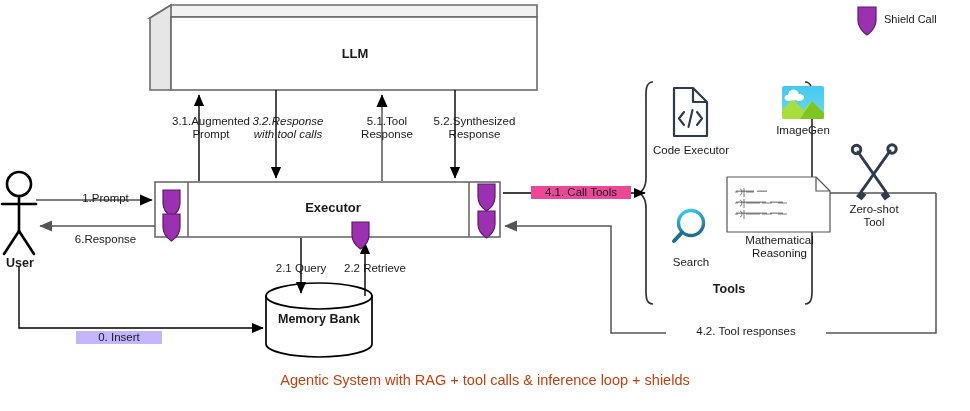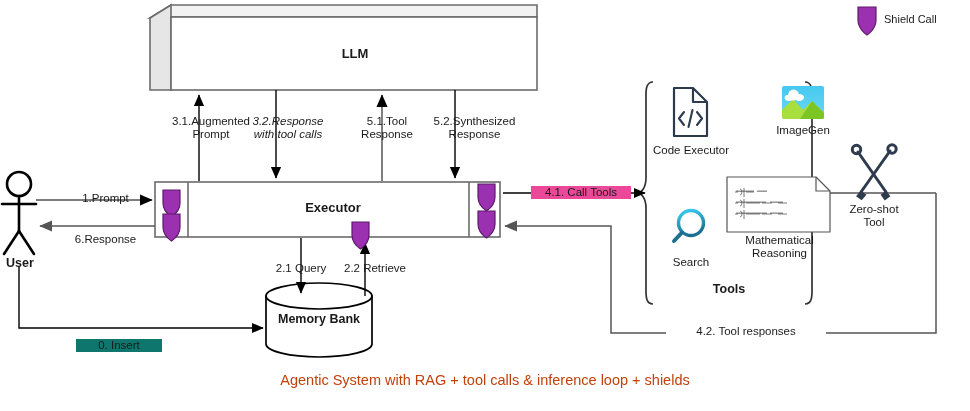--- a/index.html
+++ b/index.html
@@ -183,21 +183,21 @@
 <div class="abs lbl bold" style="left:278px;top:201px;width:110px;font-size:13px;">Executor</div>
 
 <div class="abs lbl bold" style="left:264px;top:313px;width:110px;font-size:12.5px;">Memory Bank</div>
 
 <div class="abs lbl bold" style="left:0px;top:257px;width:40px;font-size:12.5px;">User</div>
 
 <div class="abs lbl bold" style="left:699px;top:283px;width:60px;font-size:12.5px;">Tools</div>
 
 <div class="abs lbl" style="left:58px;top:192px;width:95px;">1.Prompt</div>
 <div class="abs lbl" style="left:58px;top:218px;width:95px;margin-top:15px;">6.Response</div>
-<div class="abs lbl" style="left:76px;top:339px;width:86px;background:#0f766e;">0. Insert</div>
+<div class="abs lbl" style="left:76px;top:331px;width:86px;background:#c4b5fd;">0. Insert</div>
 <div class="abs lbl" style="left:259px;top:262px;width:84px;">2.1 Query</div>
 <div class="abs lbl" style="left:330px;top:262px;width:90px;">2.2 Retrieve</div>
 <div class="abs lbl" style="left:156px;top:115px;width:110px;">3.1.Augmented
 Prompt</div>
 <div class="abs lbl" style="left:237px;top:115px;width:102px;font-style:italic;">3.2.Response
 with tool calls</div>
 <div class="abs lbl" style="left:343px;top:115px;width:88px;">5.1.Tool
 Response</div>
 <div class="abs lbl" style="left:422px;top:115px;width:105px;">5.2.Synthesized
 Response</div>

